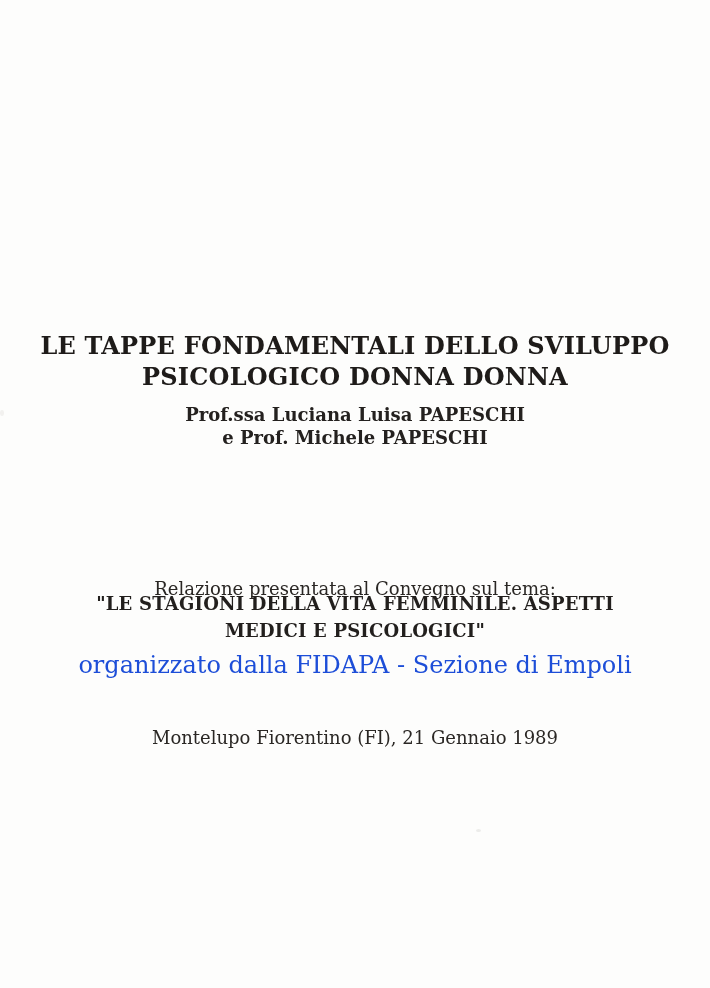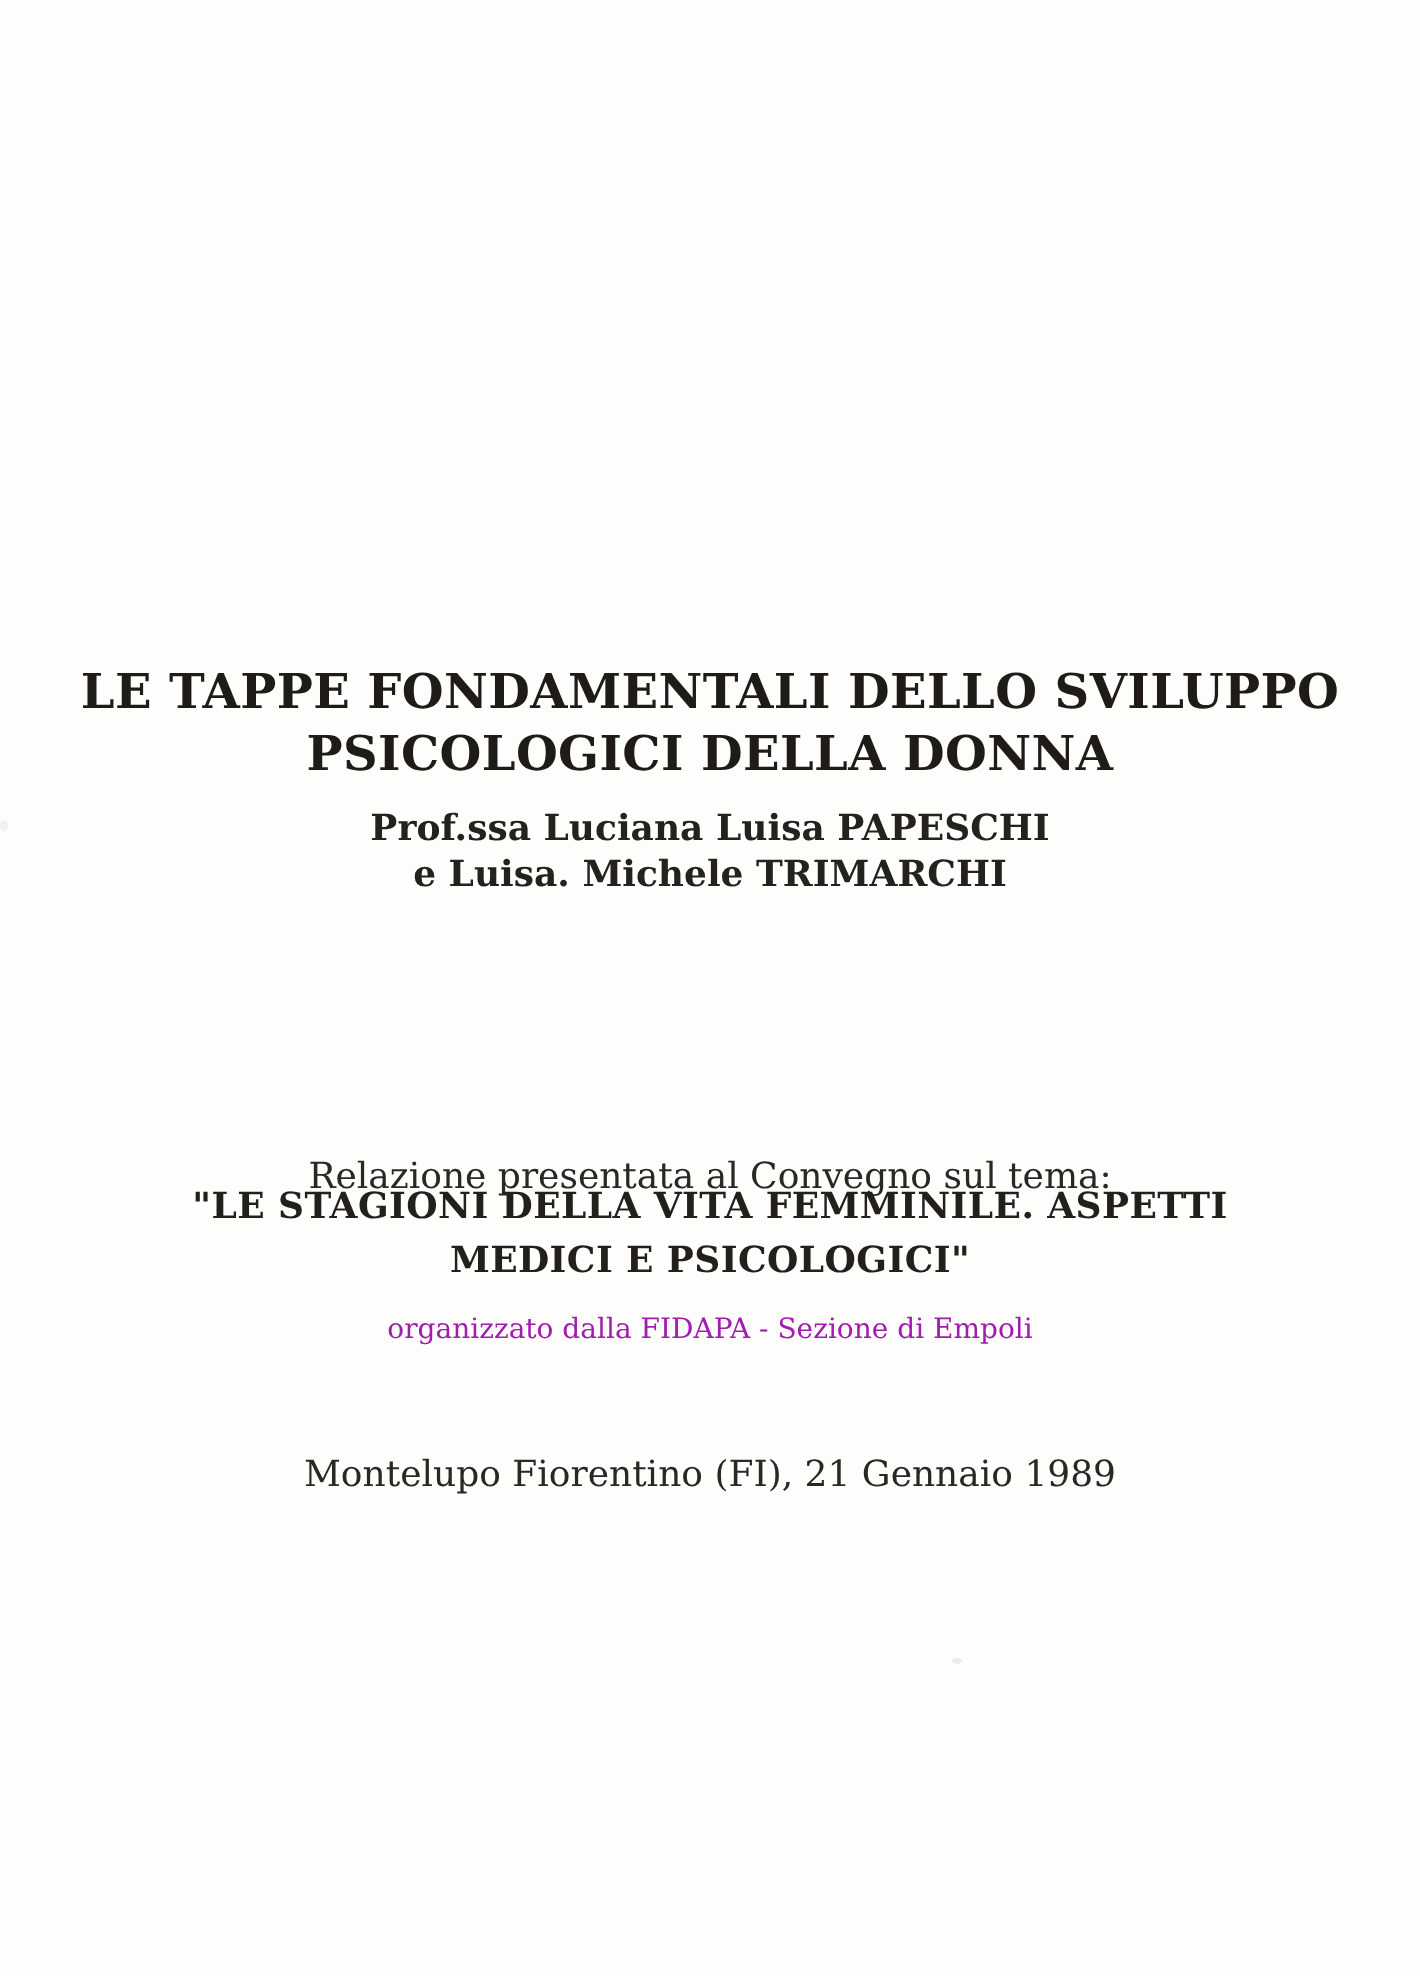--- a/index.html
+++ b/index.html
@@ -74,23 +74,23 @@
     font-weight: bold;
     line-height: 27px;
     letter-spacing: 0.2px;
     color: #221f1d;
   }
   .organizers {
     position: absolute;
     top: 652px;
     left: 0;
     width: 100%;
-    font-size: 14px;
+    font-size: 24px;
     line-height: 27px;
-    color: #a21caf;
+    color: #1d4ed8;
   }
   .place-date {
     position: absolute;
     top: 726px;
     left: 0;
     width: 100%;
     font-size: 18px;
     line-height: 24px;
     color: #2a2724;
   }
@@ -113,26 +113,26 @@
     background: #f2f1ef;
   }
 </style>
 </head>
 <body>
 
 <div class="page">
 
   <h1 class="doc-title">
     <span class="line">LE TAPPE FONDAMENTALI DELLO SVILUPPO</span>
-    <span class="line">PSICOLOGICI DELLA DONNA</span>
+    <span class="line">PSICOLOGICO DONNA DONNA</span>
   </h1>
 
   <div class="authors">
     <span class="line">Prof.ssa Luciana Luisa PAPESCHI</span>
-    <span class="line">e Luisa. Michele TRIMARCHI</span>
+    <span class="line">e Prof. Michele PAPESCHI</span>
   </div>
 
   <div class="affiliation">
   </div>
 
   <div class="presentation-note">Relazione presentata al Convegno sul tema:</div>
 
   <div class="conference-title">
     <span class="line">"LE STAGIONI DELLA VITA FEMMINILE. ASPETTI</span>
     <span class="line">MEDICI E PSICOLOGICI"</span>

